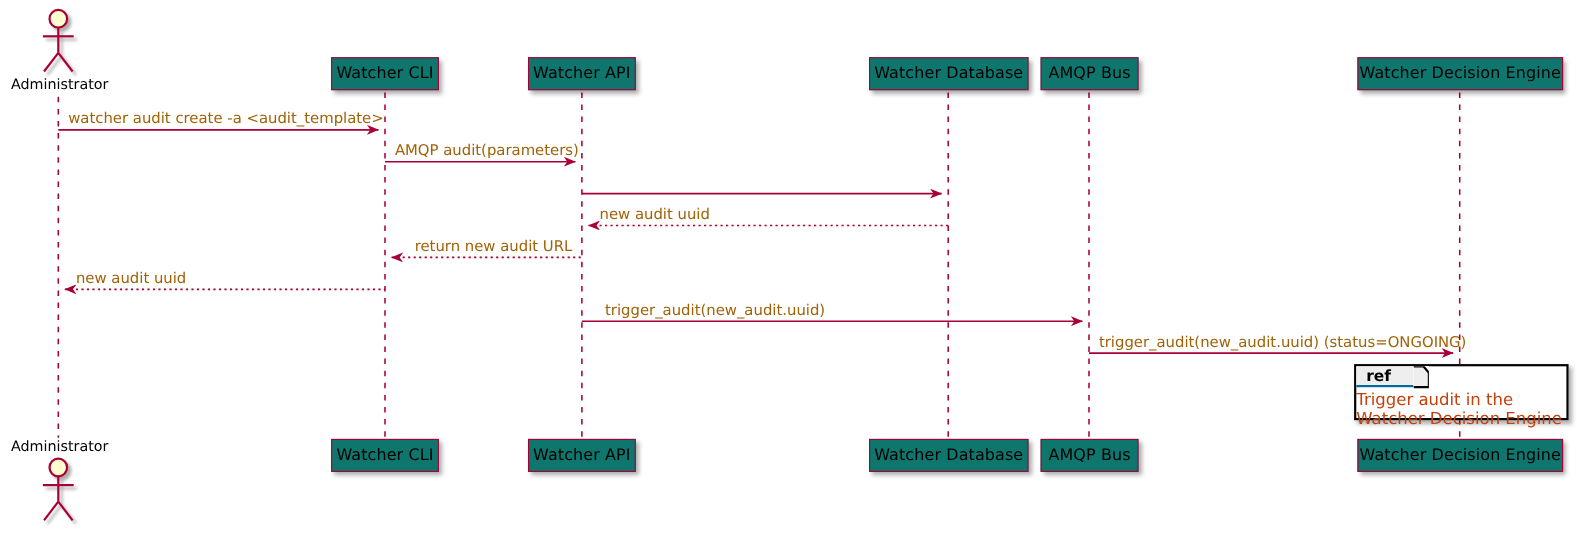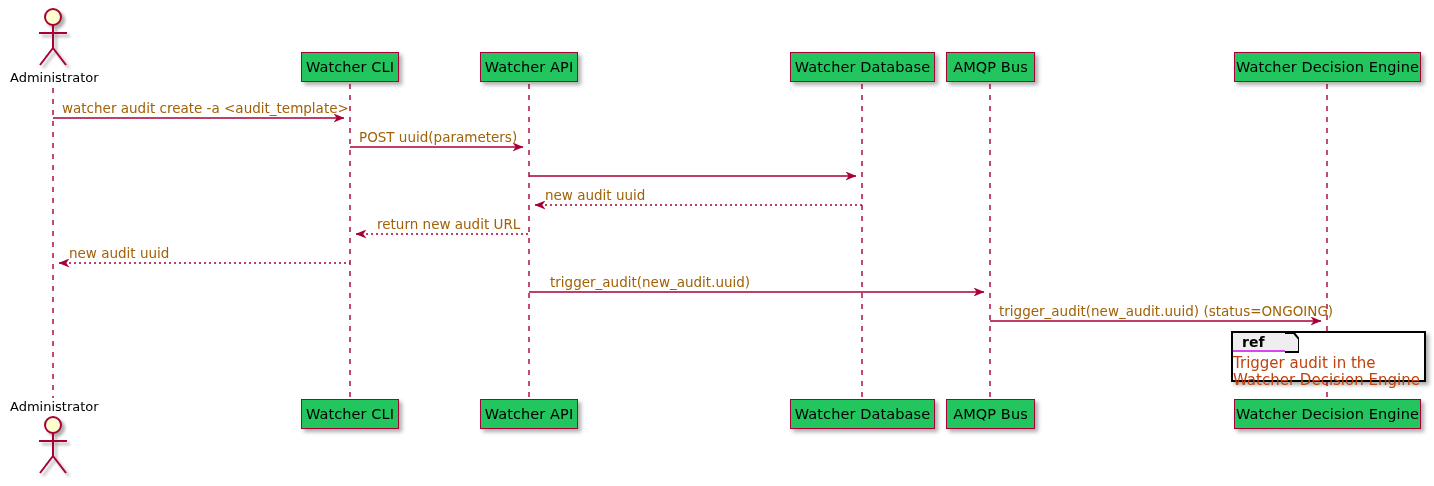--- a/index.html
+++ b/index.html
@@ -21,21 +21,21 @@
     position: absolute;
     left: 0;
     top: 0;
     width: 1434px;
     height: 486px;
   }
   
   .participant {
     position: absolute;
     box-sizing: border-box;
-    background: #22c55e;
+    background: #0f766e;
     border: 1.6px solid #A80036;
     color: #000000;
     font-size: 14.5px;
     line-height: 1;
     display: flex;
     align-items: center;
     justify-content: center;
     white-space: nowrap;
     box-shadow: 3px 3px 4px rgba(0,0,0,0.32);
     letter-spacing: 0.1px;
@@ -63,21 +63,21 @@
     border: 2px solid #000000;
     box-shadow: 3px 3px 4px rgba(0,0,0,0.32);
   }
   .ref-tab {
     position: absolute;
     left: 0;
     top: 0;
     box-sizing: border-box;
     background: #EEEEEE;
     border-right: 2px solid #000000;
-    border-bottom: 2px solid #d946ef;
+    border-bottom: 2px solid #0369a1;
     font-weight: bold;
     font-size: 14px;
     color: #000000;
     display: flex;
     align-items: center;
     padding-left: 9px;
   }
   .ref-tab-clip {
     position: absolute;
     background: #FFFFFF;
@@ -174,21 +174,21 @@
     <span>AMQP Bus</span>
   </div>
   <div class="participant" style="left:1234px; top:399px; width:187px; height:30px;">
     <span>Watcher Decision Engine</span>
   </div>
 
   <div class="actor-label" style="left:10px; top:70px;">Administrator</div>
   <div class="actor-label" style="left:10px; top:399px;">Administrator</div>
 
   <div class="msg-label" style="left:62px; top:102px;">watcher audit create -a &lt;audit_template&gt;</div>
-  <div class="msg-label" style="left:359px; top:131px;">POST uuid(parameters)</div>
+  <div class="msg-label" style="left:359px; top:131px;">AMQP audit(parameters)</div>
   <div class="msg-label" style="left:545px; top:189px;">new audit uuid</div>
   <div class="msg-label" style="left:377px; top:218px;">return new audit URL</div>
   <div class="msg-label" style="left:69px; top:247px;">new audit uuid</div>
   <div class="msg-label" style="left:550px; top:276px;">trigger_audit(new_audit.uuid)</div>
   <div class="msg-label" style="left:999px; top:305px;text-align:center;">trigger_audit(new_audit.uuid) (status=ONGOING)</div>
 
   <div class="ref-box" style="left:1231px; top:331px; width:195px; height:51px;">
     <div class="ref-tab" style="width:62px; height:19px;">
       <span>ref</span>
     </div>

